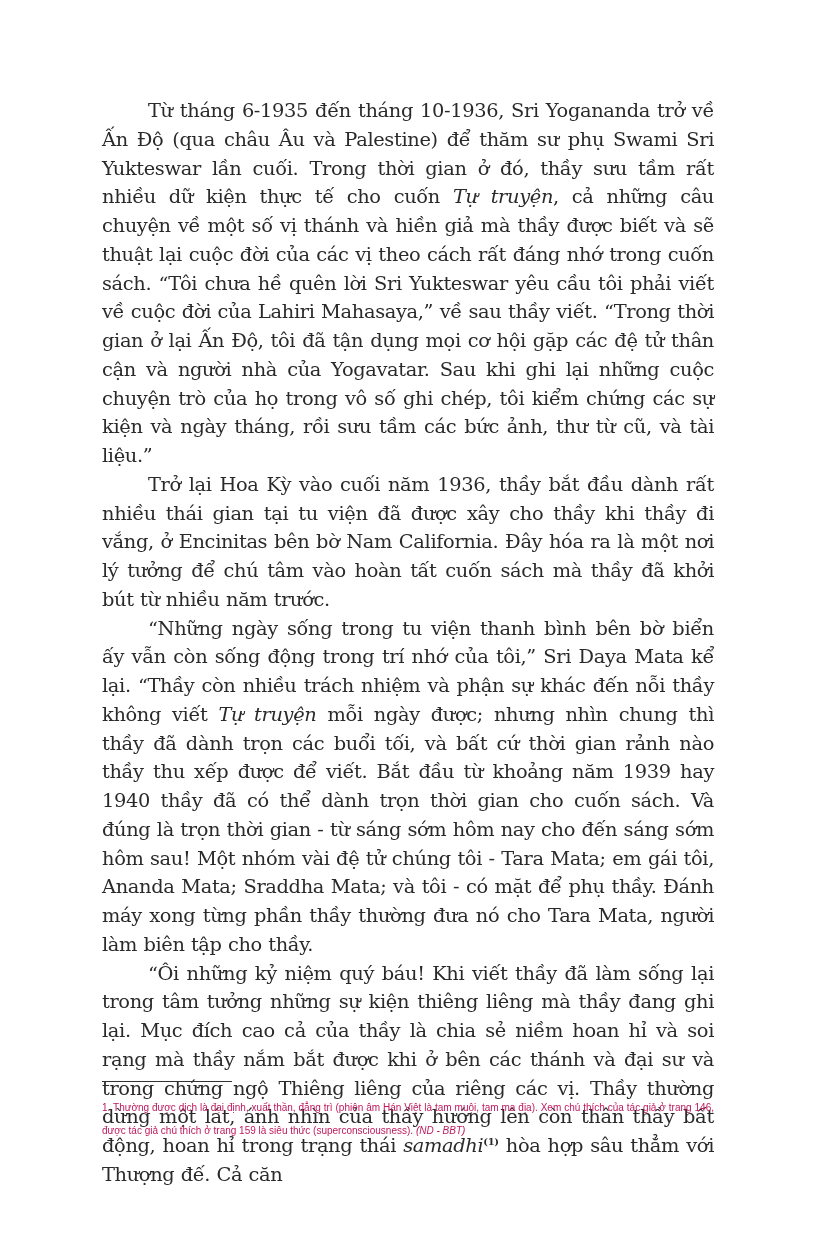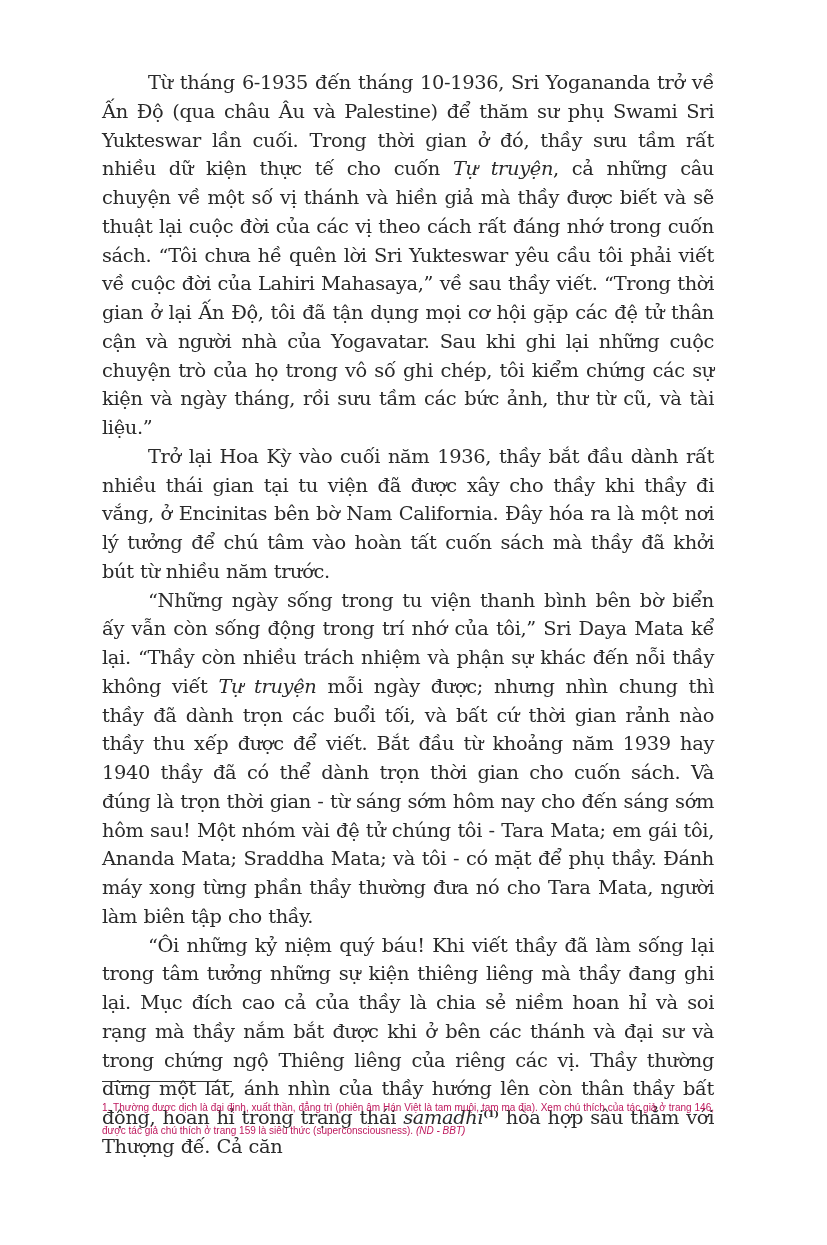--- a/index.html
+++ b/index.html
@@ -1,20 +1,20 @@
 <!DOCTYPE html>
 <html><head>
 <meta charset="utf-8">
 <style>
   html, body { margin: 0; padding: 0; }
   body {
     width: 827px; height: 1245px; background: #ffffff;
     position: relative; overflow: hidden;
   }
-  .page { position: absolute; left: 102px; top: 69px; width: 612px; }
+  .page { position: absolute; left: 102px; top: 97px; width: 612px; }
   .body-text {
     font-family: "DejaVu Serif", "Liberation Serif", serif;
     font-size: 19.4px; line-height: 28.75px; color: #2a2a2a;
     text-align: justify; letter-spacing: -0.35px; word-spacing: 0.5px;
   }
   .body-text p { margin: 0; text-indent: 46px; }
   .body-text em { font-style: italic; }
   .body-text sup { font-size: 10px; line-height: 0; vertical-align: 7px; font-weight: bold; }
   .fn-rule { position: absolute; left: 102px; top: 1081px; width: 130px; height: 0; border-top: 1px solid #333; }
   .footnote {

